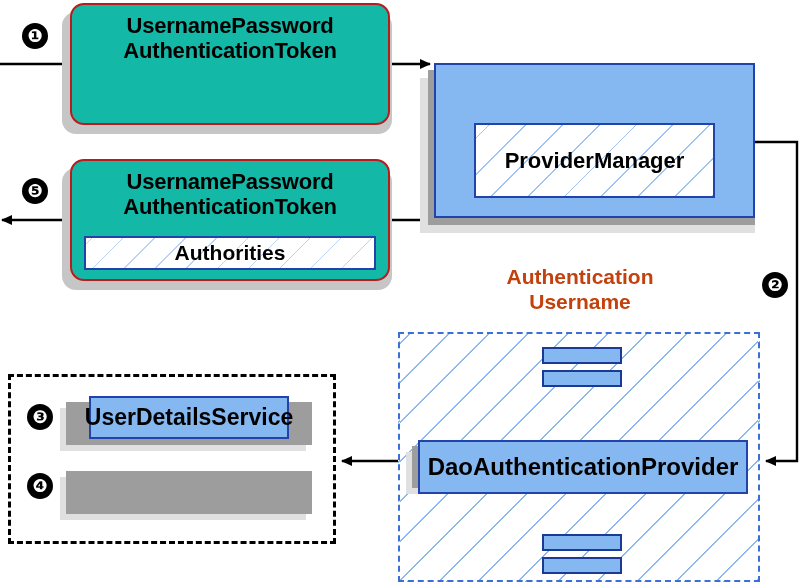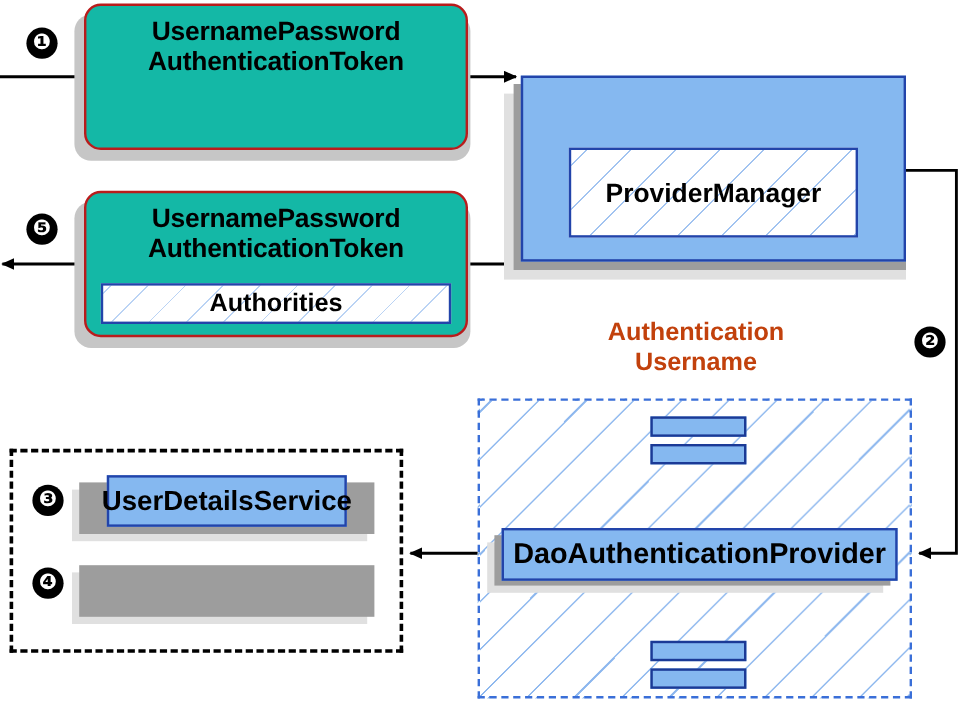--- a/index.html
+++ b/index.html
@@ -277,21 +277,21 @@
   <div class="providers-region" style="left:398px; top:332px; width:362px; height:250px;"></div>
 
   <div class="mini-bar" style="left:542px; top:347px; width:80px; height:17px;"></div>
   <div class="mini-bar" style="left:542px; top:370px; width:80px; height:17px;"></div>
 
   <div class="mini-bar" style="left:542px; top:534px; width:80px; height:17px;"></div>
   <div class="mini-bar" style="left:542px; top:557px; width:80px; height:17px;"></div>
 
   <div class="shadow-layer light" style="left:406px; top:452px; width:330px; height:42px;"></div>
   <div class="shadow-layer" style="left:412px; top:446px; width:330px; height:42px;"></div>
-  <div class="dao-box" style="left:418px; top:440px; width:330px; height:44px;">DaoAuthenticationProvider</div>
+  <div class="dao-box" style="left:418px; top:440px; width:330px; height:54px;">DaoAuthenticationProvider</div>
 
   <div class="services-region" style="left:8px; top:374px; width:328px; height:170px;"></div>
 
   <div class="badge" style="left:27px; top:404px;">❸</div>
   <div class="shadow-layer light" style="left:60px; top:408px; width:246px; height:43px;"></div>
   <div class="shadow-layer" style="left:66px; top:402px; width:246px; height:43px;"></div>
   <div class="service-box" style="left:72px; top:396px; width:200px; height:43px;margin-left:17px;">UserDetailsService</div>
 
   <div class="badge" style="left:27px; top:473px;">❹</div>
   <div class="shadow-layer light" style="left:60px; top:477px; width:246px; height:43px;"></div>

